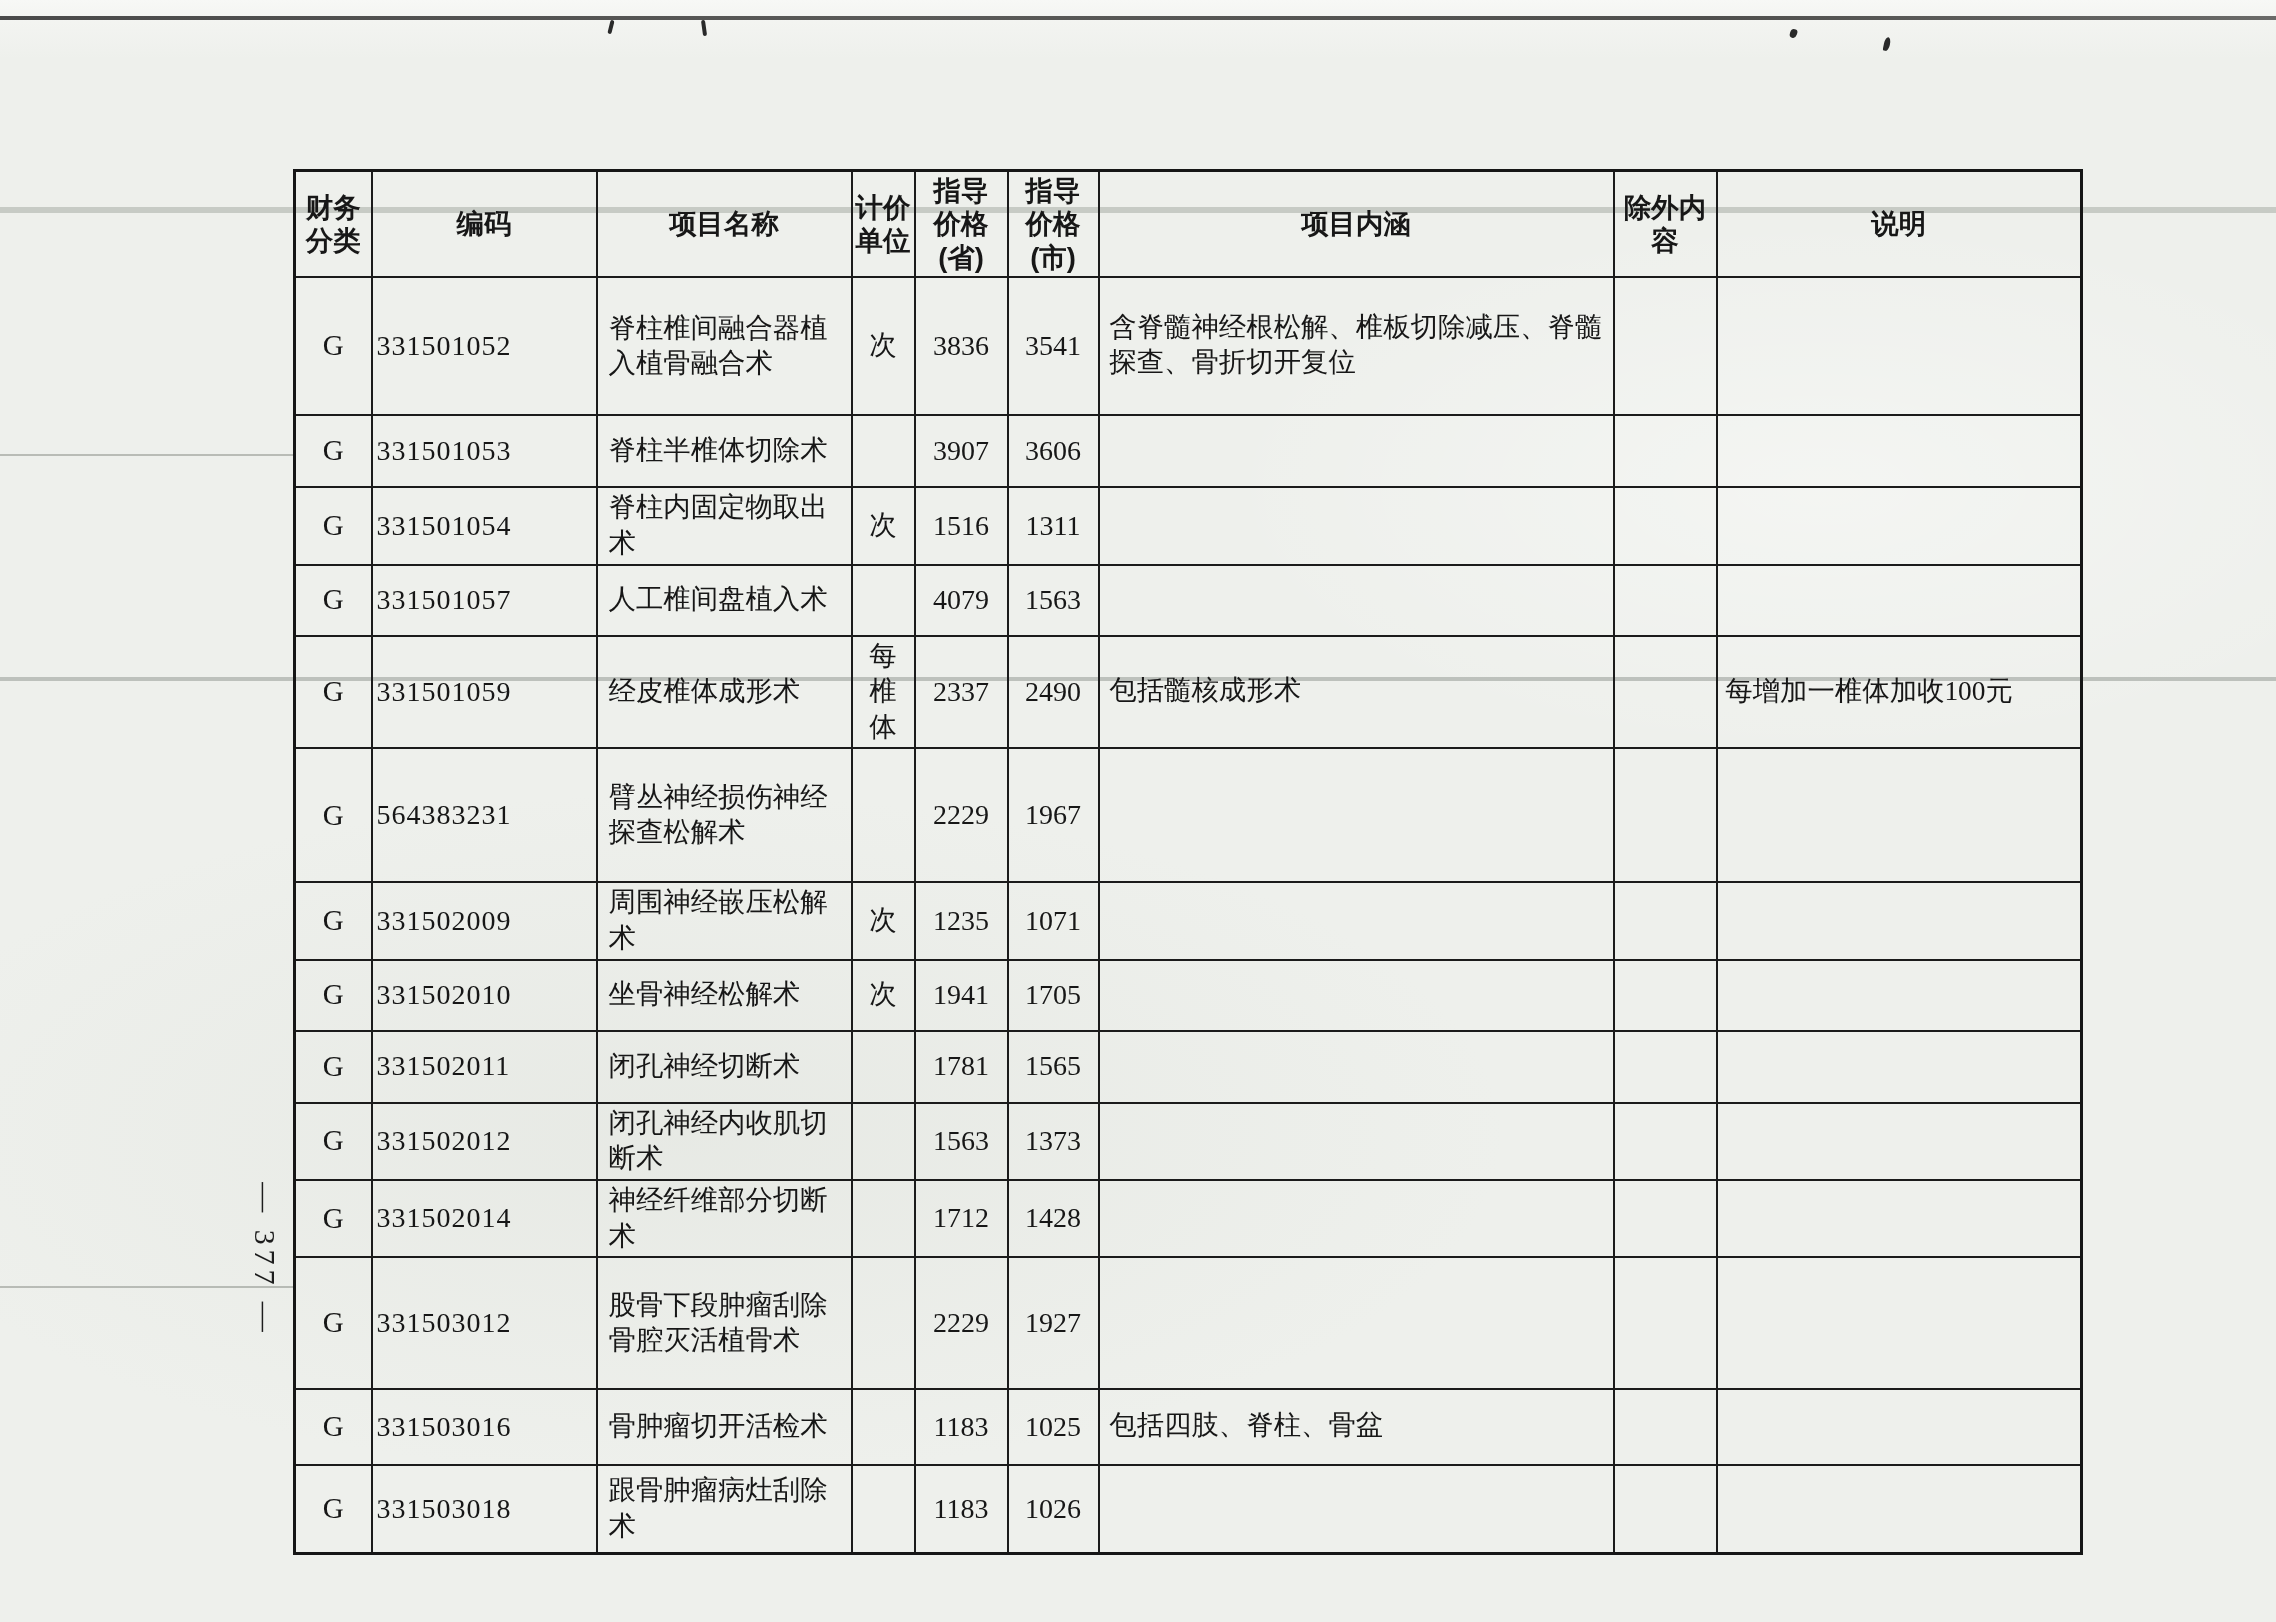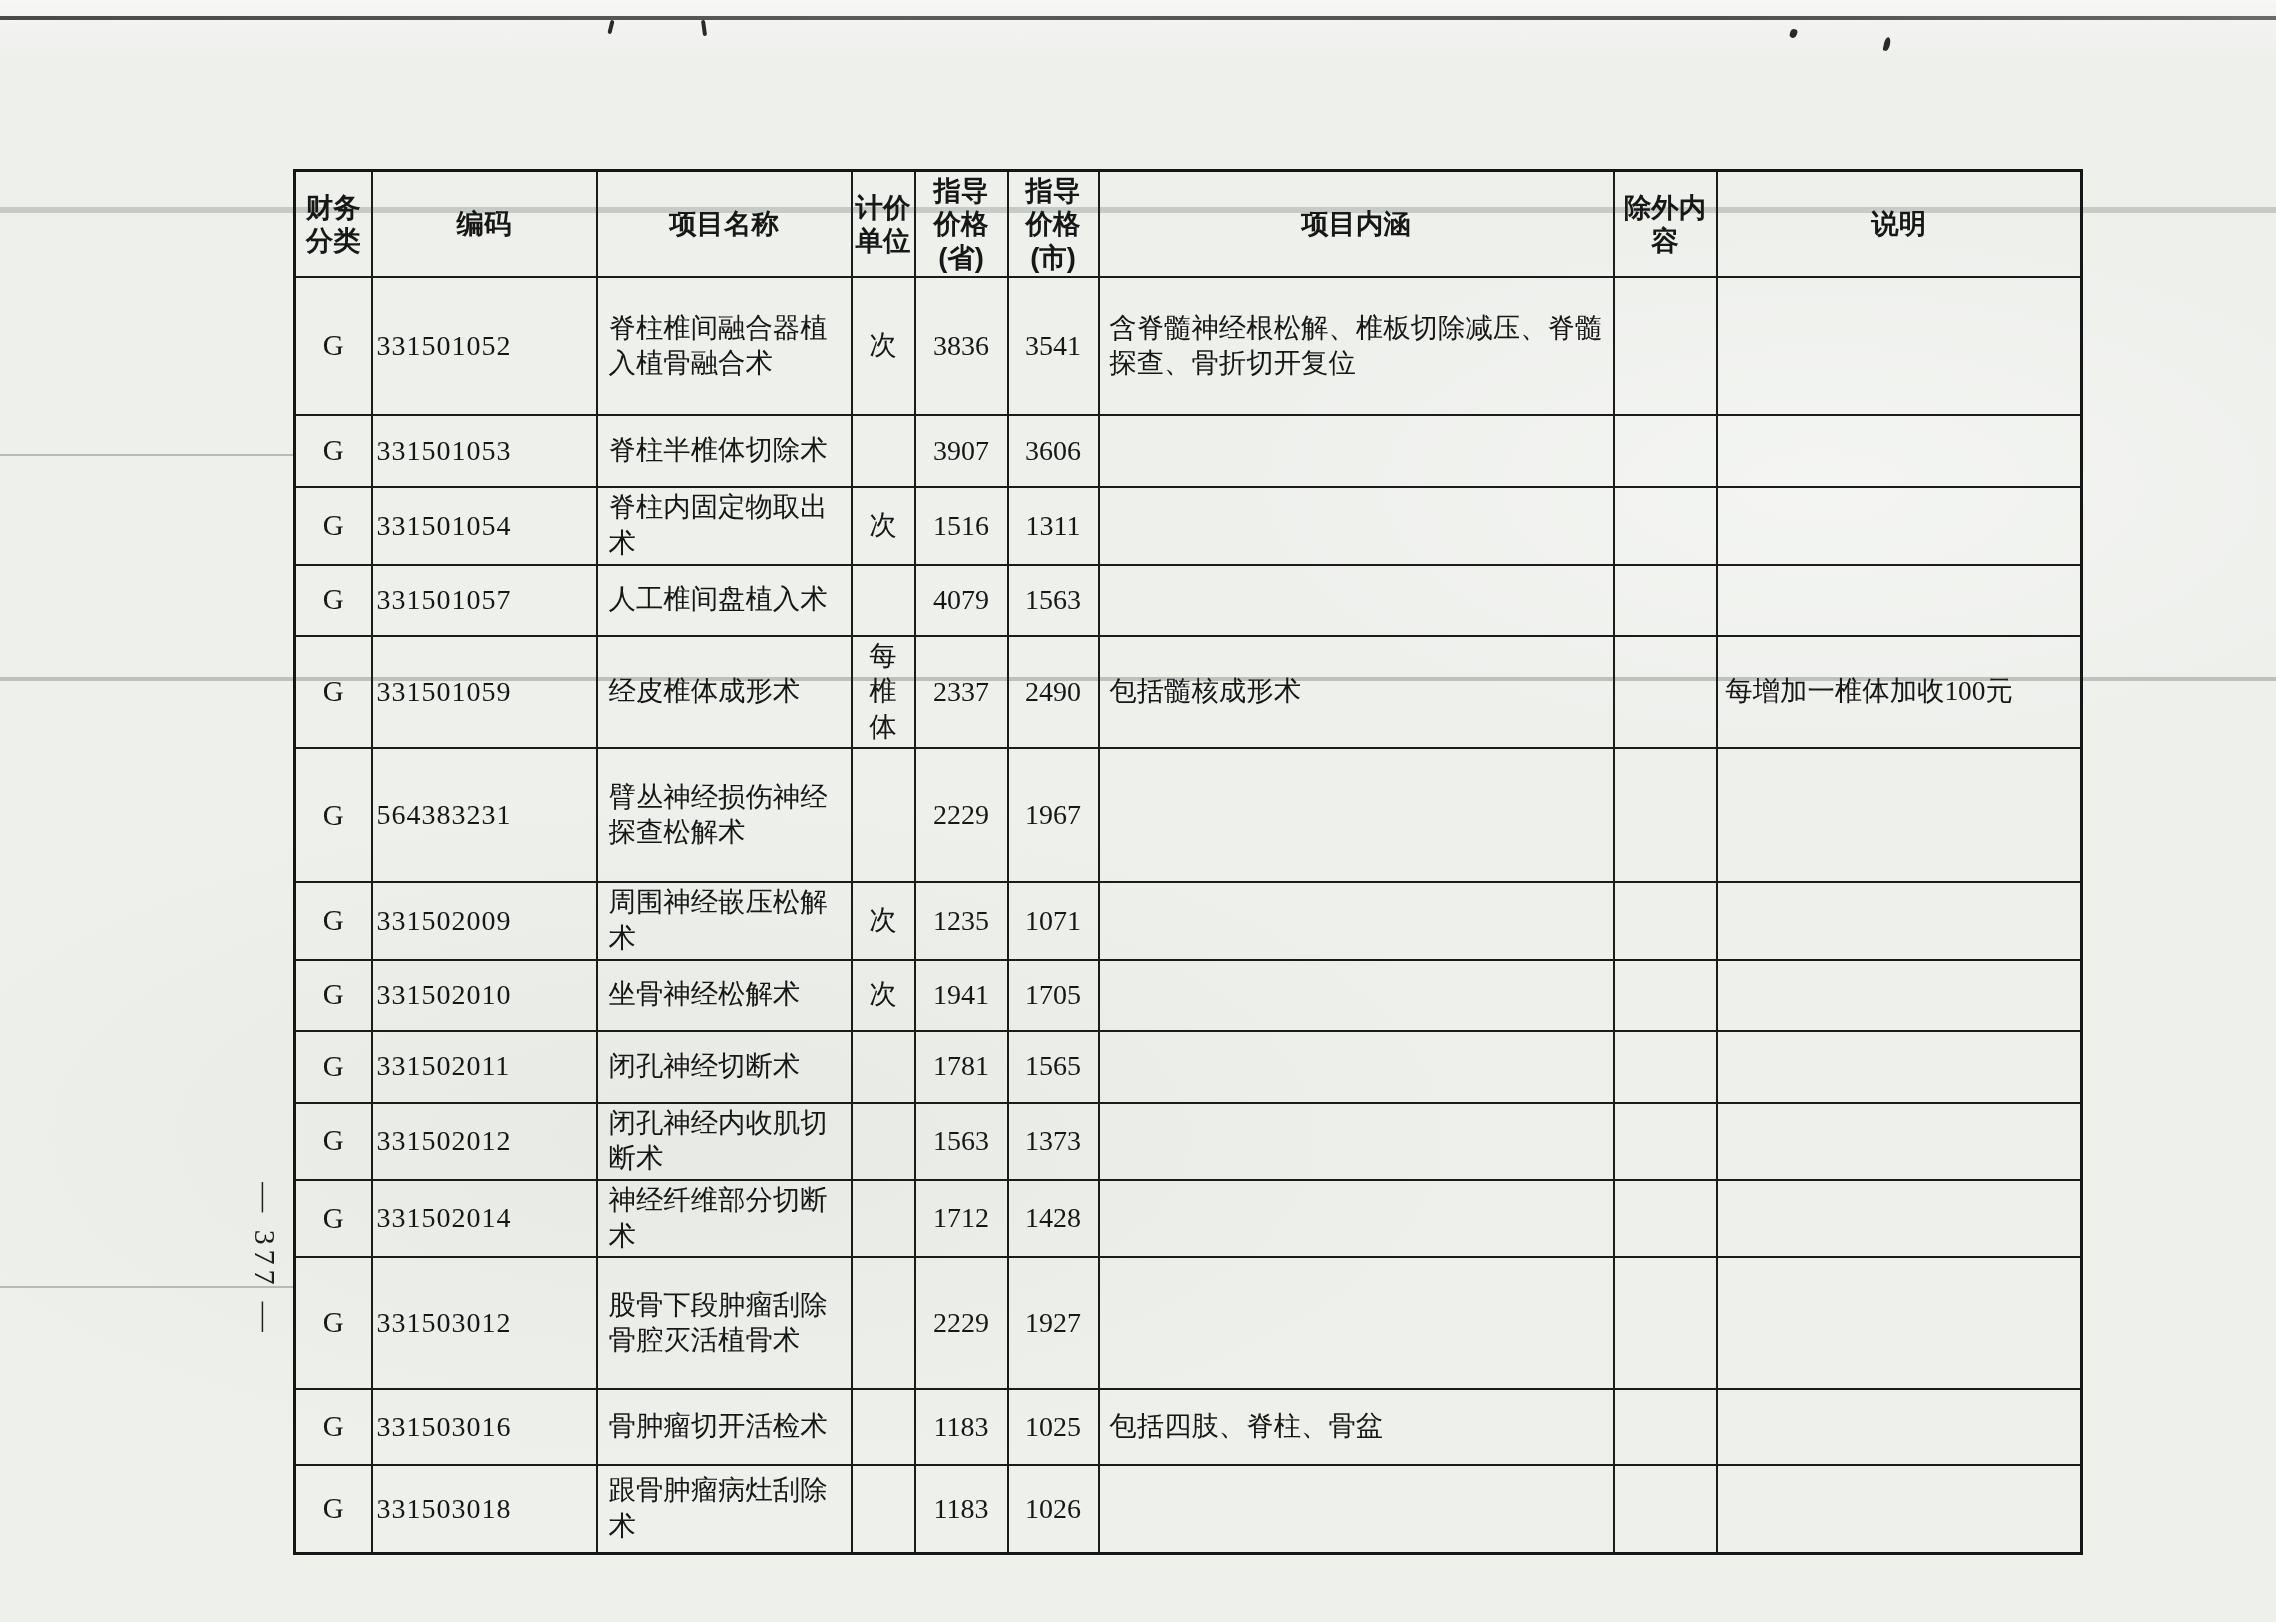--- a/index.html
+++ b/index.html
@@ -41,21 +41,21 @@
     font-family:"Liberation Sans","DejaVu Sans",sans-serif;
     font-weight:bold;font-size:27.4px;line-height:1.22;
     text-align:center;white-space:pre-line;padding:2px 2px;
   }
   td{font-size:27.4px;line-height:1.3;padding:2px 3.9px;}
   td.col-category{text-align:center;font-size:29px;}
   td.col-code{font-size:28px;letter-spacing:1px;}
   td.col-name{text-align:left;padding-left:11px;padding-right:5.9px;}
   td.col-unit{text-align:center;}
   td.col-price_province,td.col-price_city{text-align:center;font-size:28px;}
-  td.col-content{text-align:left;padding-left:9.8px;padding-right:7.8px;}
+  td.col-content{text-align:left;padding-left:9.8px;padding-right:7.8px;font-family:Liberation Mono, monospace;}
   td.col-exclusion{text-align:center;}
   td.col-note{text-align:left;padding-left:7.8px;}
 
   
   .page-number{
     position:absolute;left:173px;top:1239px;width:176px;height:41px;
     transform:rotate(90deg);transform-origin:50% 50%;
     font-size:30px;letter-spacing:4.9px;text-align:center;white-space:nowrap;
     color:#1d1d1d;
   }

